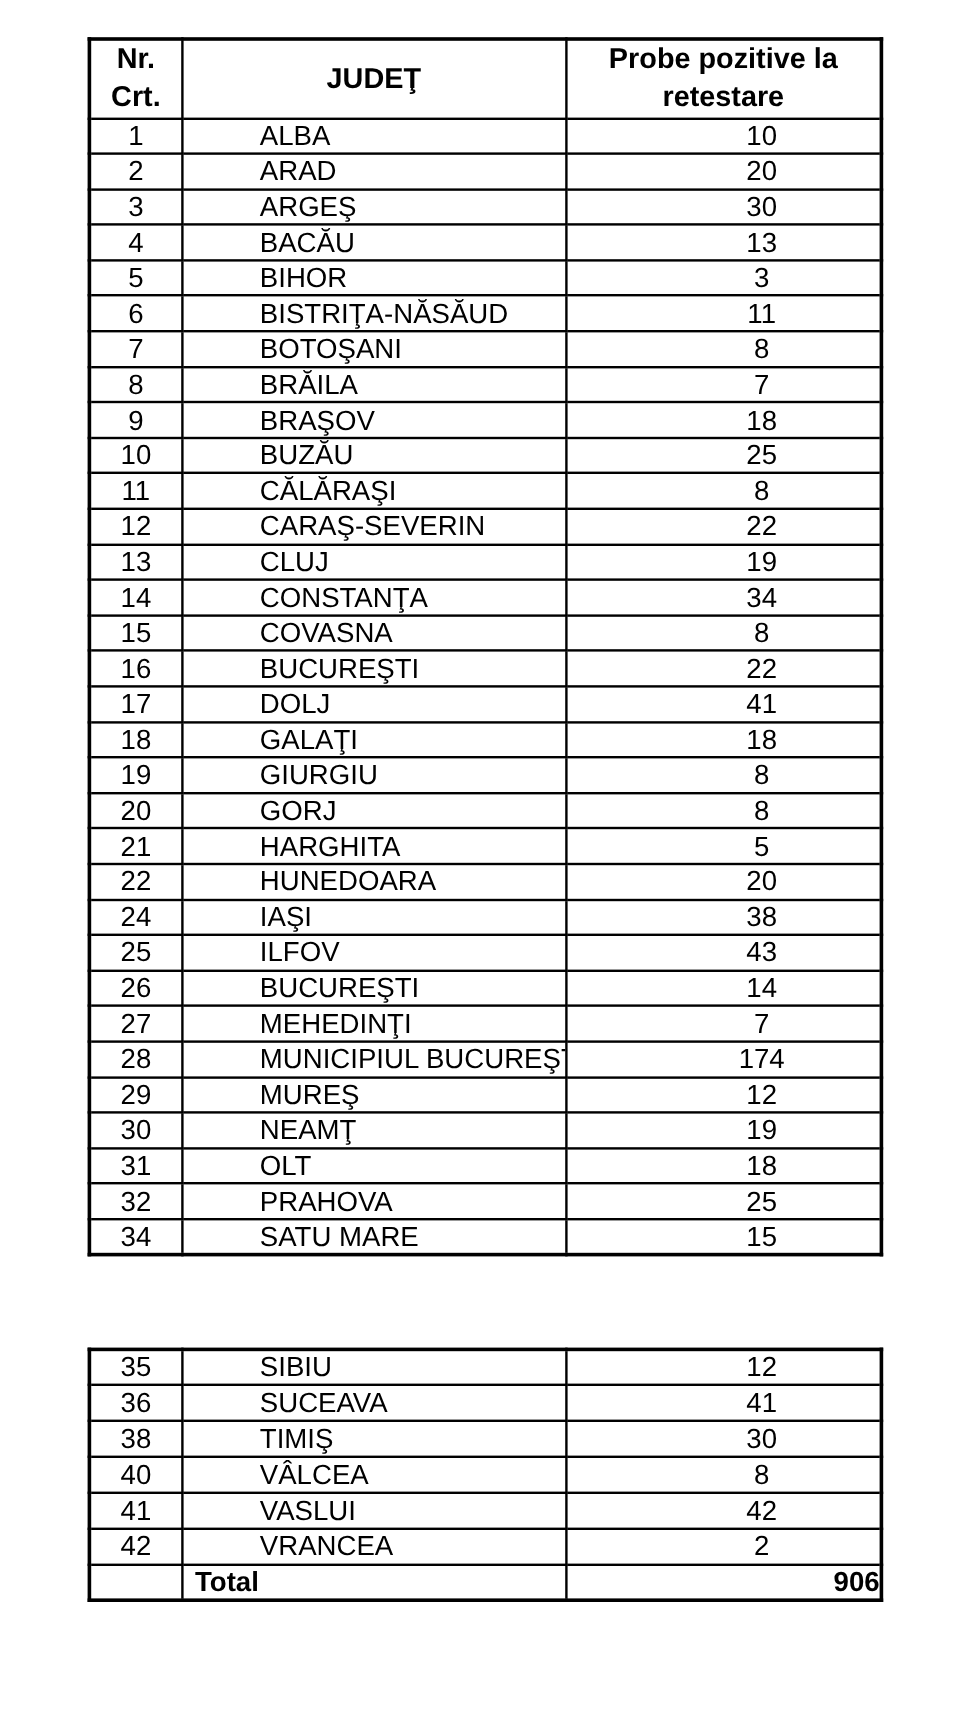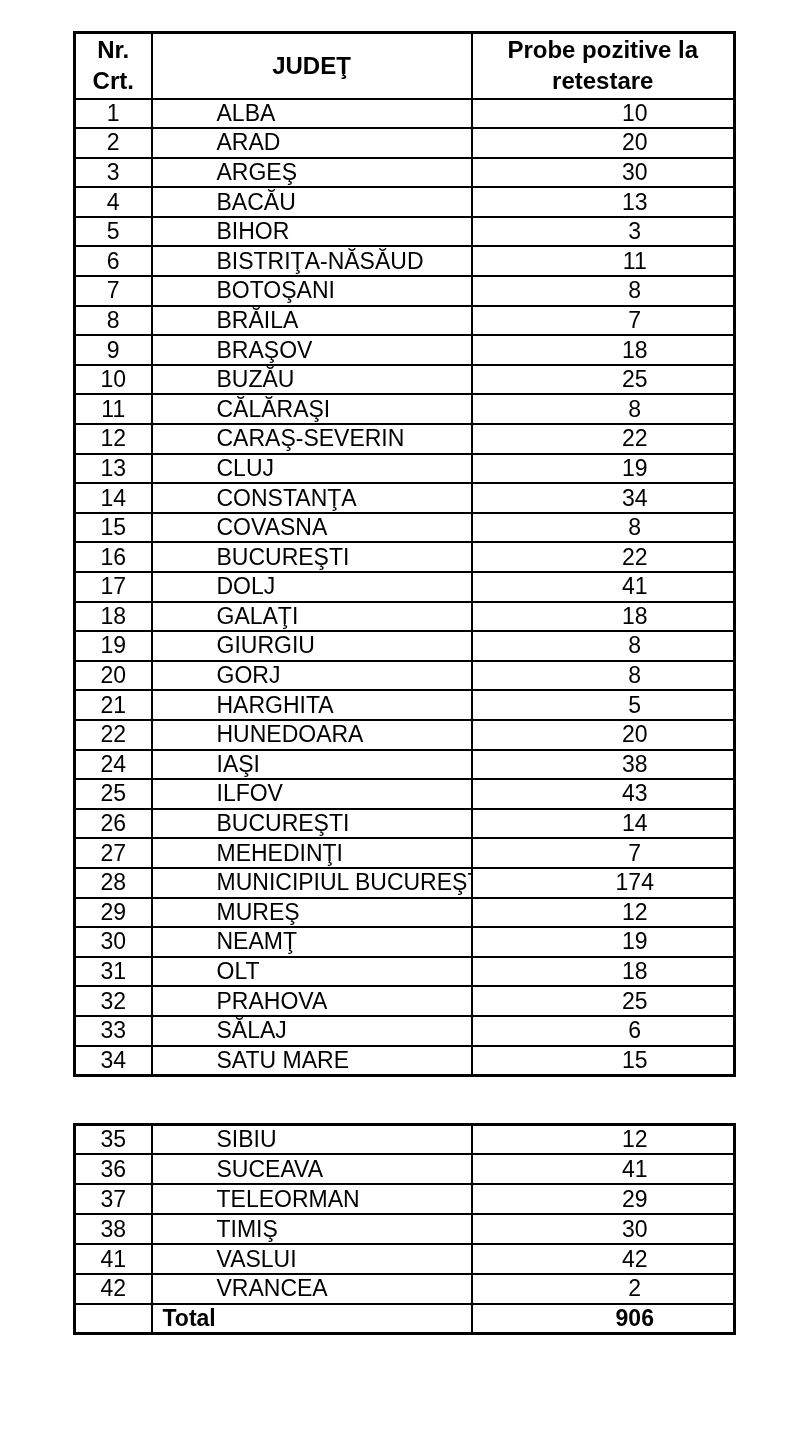--- a/index.html
+++ b/index.html
@@ -53,21 +53,21 @@
     white-space: pre-line;
   }
 
   .col-nr    { text-align: center; }
   .col-judet { text-align: left; padding-left: 64px; }
   .col-value { text-align: center; padding-left: 64px; }
 
   
   .section-1 tbody tr:nth-child(28) .col-judet { }
 
-  .total-row td { font-weight: bold; }
+  .total-row td { font-weight: bold; text-align: right; }
   .total-row .total-label { text-align: left; padding-left: 10px; }
 </style>
 </head>
 <body>
 
 <div class="page">
 
   <table class="county-table section-1">
     <colgroup>
       <col style="width:77px">
@@ -233,25 +233,20 @@
           <td class="col-nr">31</td>
           <td class="col-judet">OLT</td>
           <td class="col-value">18</td>
         </tr>
         <tr>
           <td class="col-nr">32</td>
           <td class="col-judet">PRAHOVA</td>
           <td class="col-value">25</td>
         </tr>
         <tr>
-          <td class="col-nr">33</td>
-          <td class="col-judet">SĂLAJ</td>
-          <td class="col-value">6</td>
-        </tr>
-        <tr>
           <td class="col-nr">34</td>
           <td class="col-judet">SATU MARE</td>
           <td class="col-value">15</td>
         </tr>
       </tbody>
   </table>
 
   <table class="county-table section-2">
     <colgroup>
       <col style="width:77px">
@@ -263,28 +258,28 @@
           <td class="col-nr">35</td>
           <td class="col-judet">SIBIU</td>
           <td class="col-value">12</td>
         </tr>
         <tr>
           <td class="col-nr">36</td>
           <td class="col-judet">SUCEAVA</td>
           <td class="col-value">41</td>
         </tr>
         <tr>
-          <td class="col-nr">37</td>
-          <td class="col-judet">TELEORMAN</td>
-          <td class="col-value">29</td>
-        </tr>
-        <tr>
           <td class="col-nr">38</td>
           <td class="col-judet">TIMIŞ</td>
           <td class="col-value">30</td>
+        </tr>
+        <tr>
+          <td class="col-nr">40</td>
+          <td class="col-judet">VÂLCEA</td>
+          <td class="col-value">8</td>
         </tr>
         <tr>
           <td class="col-nr">41</td>
           <td class="col-judet">VASLUI</td>
           <td class="col-value">42</td>
         </tr>
         <tr>
           <td class="col-nr">42</td>
           <td class="col-judet">VRANCEA</td>
           <td class="col-value">2</td>

